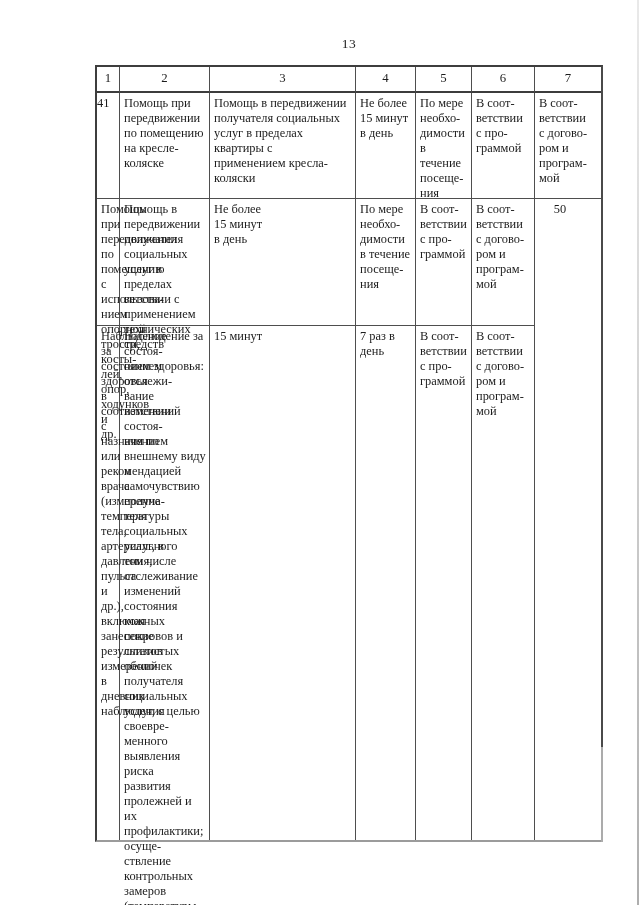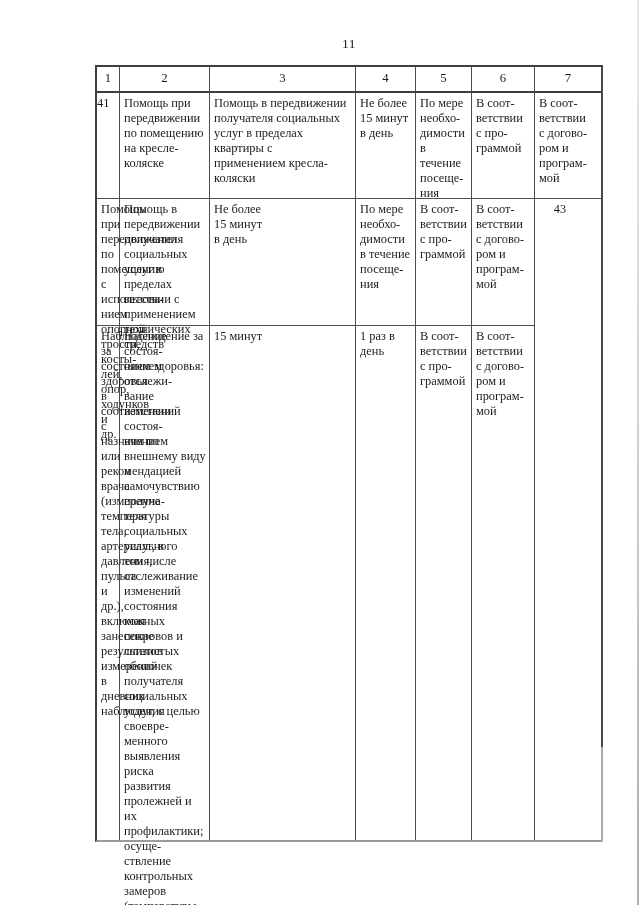--- a/index.html
+++ b/index.html
@@ -69,21 +69,21 @@
     left: 601px; top: 747px;
     width: 2px; height: 95px;
     background: #ababab;
   }
 </style>
 </head>
 <body>
 
 <div class="page">
 
-  <div class="page-number">11</div>
+  <div class="page-number">13</div>
 
   <div class="doc-table">
 
     <div class="cell head">1</div>
     <div class="cell head">2</div>
     <div class="cell head">3</div>
     <div class="cell head">4</div>
     <div class="cell head">5</div>
     <div class="cell head">6</div>
     <div class="cell head">7</div>
@@ -148,21 +148,21 @@
 ветствии
 с про-
 граммой</div>
     <div class="cell">В соот-
 ветствии
 с догово-
 ром и
 програм-
 мой</div>
 
-    <div class="cell num last-row">43</div>
+    <div class="cell num last-row">50</div>
     <div class="cell last-row">Наблюдение за
 состоянием
 здоровья в
 соответствии с
 назначением
 или
 рекомендацией
 врача
 (измерение
 температуры
@@ -204,21 +204,21 @@
 указывающих на
 возможные заболевания;
 контроль за соблюдением
 предписаний врача,
 связанных со временем
 приема, частотой приема,
 способом приема
 лекарственных
 препаратов</div>
     <div class="cell last-row">15 минут</div>
-    <div class="cell last-row">1 раз в
+    <div class="cell last-row">7 раз в
 день</div>
     <div class="cell last-row">В соот-
 ветствии
 с про-
 граммой</div>
     <div class="cell last-row">В соот-
 ветствии
 с догово-
 ром и
 програм-

